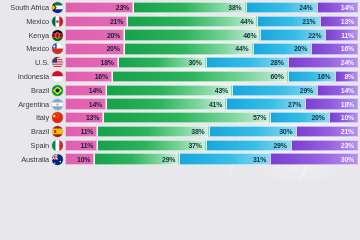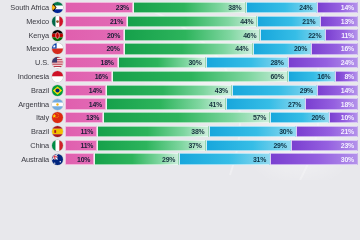--- a/index.html
+++ b/index.html
@@ -323,21 +323,21 @@
         </div>
         <div class="seg s3" style="flex: 0 0 30%;">
           <span>30%</span>
         </div>
         <div class="seg s4" style="flex: 0 0 21%;">
           <span>21%</span>
         </div>
       </div>
     </div>
     <div class="row">
-      <div class="row-label">China</div>
+      <div class="row-label">Spain</div>
       <div class="flag">
         <svg viewBox="0 0 24 24">
           <rect width="8" height="24" fill="#008c45"></rect>
           <rect x="8" width="8" height="24" fill="#fff"></rect>
           <rect x="16" width="8" height="24" fill="#cd212a"></rect>
         </svg>
       </div>
       <div class="bars">
         <div class="seg s1" style="flex: 0 0 11%;">
           <span>11%</span>

